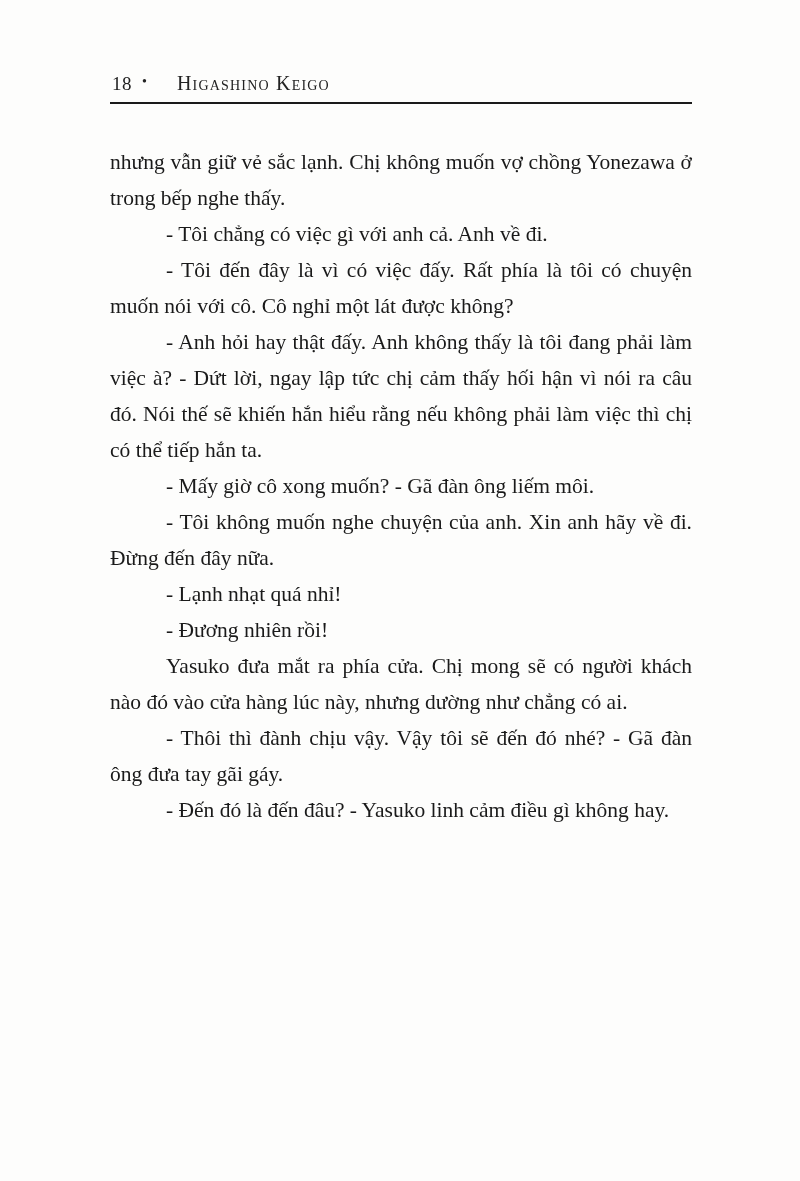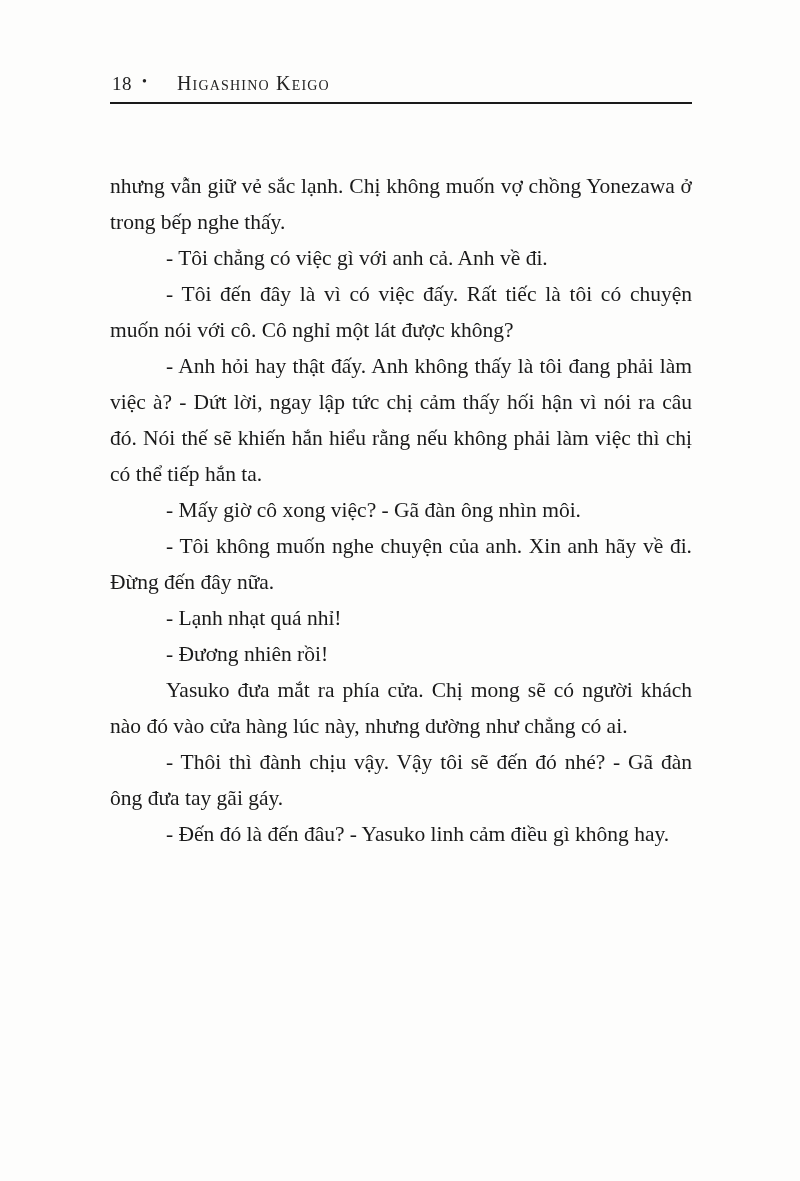--- a/index.html
+++ b/index.html
@@ -40,21 +40,21 @@
     font-size: 20px;
     margin-left: 20px;
   }
   .header-rule {
     border: none;
     border-top: 2.5px solid #1a1a1a;
     margin: 7px 0 0 0;
     width: 100%;
   }
   .body-text {
-    margin-top: 64px;
+    margin-top: 40px;
     font-size: 21.5px;
     line-height: 36px;
     text-align: justify;
     color: #1a1a1a;
   }
   .body-text p {
     margin: 0;
     padding: 0;
   }
   .body-text p.indent {
@@ -70,23 +70,23 @@
     <span class="page-number">18</span>
     <span class="header-sep">•</span>
     <span class="author-name">Higashino Keigo</span>
   </div>
 
   <hr class="header-rule">
 
   <div class="body-text">
     <p>nhưng vẫn giữ vẻ sắc lạnh. Chị không muốn vợ chồng Yonezawa ở trong bếp nghe thấy.</p>
     <p class="indent">- Tôi chẳng có việc gì với anh cả. Anh về đi.</p>
-    <p class="indent">- Tôi đến đây là vì có việc đấy. Rất tiếc là tôi có chuyện muốn nói với cô. Cô nghỉ một lát được không?</p>
+    <p class="indent">- Tôi đến đây là vì có việc đấy. Rất phía là tôi có chuyện muốn nói với cô. Cô nghỉ một lát được không?</p>
     <p class="indent">- Anh hỏi hay thật đấy. Anh không thấy là tôi đang phải làm việc à? - Dứt lời, ngay lập tức chị cảm thấy hối hận vì nói ra câu đó. Nói thế sẽ khiến hắn hiểu rằng nếu không phải làm việc thì chị có thể tiếp hắn ta.</p>
-    <p class="indent">- Mấy giờ cô xong việc? - Gã đàn ông nhìn môi.</p>
+    <p class="indent">- Mấy giờ cô xong muốn? - Gã đàn ông liếm môi.</p>
     <p class="indent">- Tôi không muốn nghe chuyện của anh. Xin anh hãy về đi. Đừng đến đây nữa.</p>
     <p class="indent">- Lạnh nhạt quá nhỉ!</p>
     <p class="indent">- Đương nhiên rồi!</p>
     <p class="indent">Yasuko đưa mắt ra phía cửa. Chị mong sẽ có người khách nào đó vào cửa hàng lúc này, nhưng dường như chẳng có ai.</p>
     <p class="indent">- Thôi thì đành chịu vậy. Vậy tôi sẽ đến đó nhé? - Gã đàn ông đưa tay gãi gáy.</p>
     <p class="indent">- Đến đó là đến đâu? - Yasuko linh cảm điều gì không hay.</p>
   </div>
 
 </div>
 

